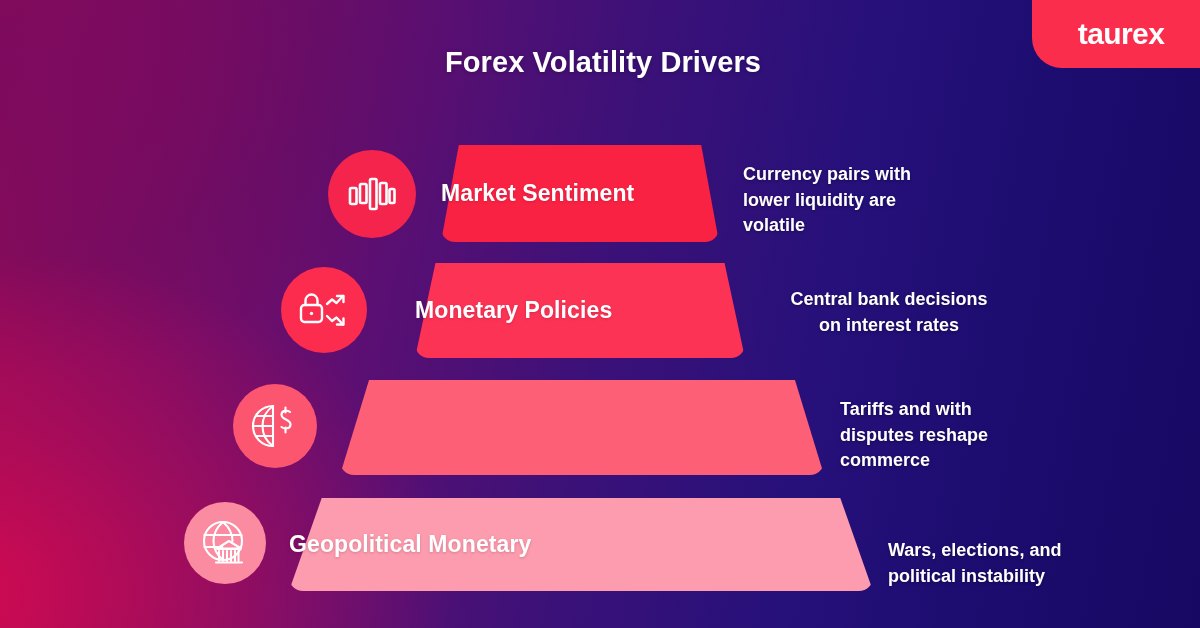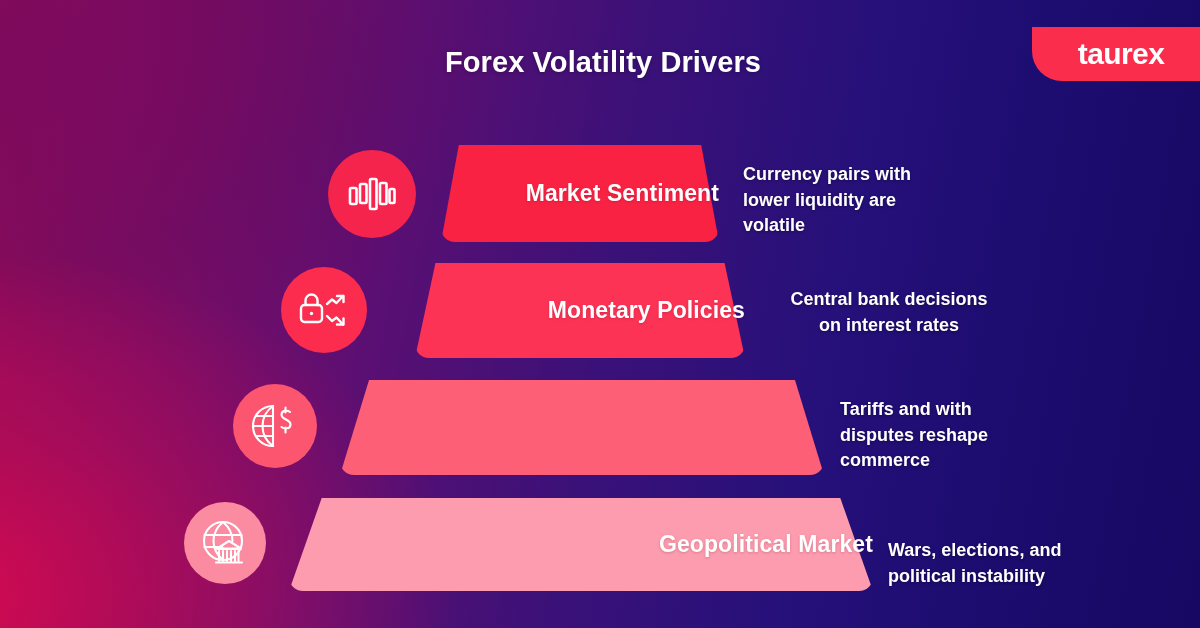--- a/index.html
+++ b/index.html
@@ -16,26 +16,25 @@
     overflow:hidden;
     background:
       radial-gradient(ellipse 70% 90% at -5% 95%, rgba(215,10,80,0.95) 0%, rgba(190,12,85,0.55) 32%, rgba(120,15,90,0.0) 62%),
       radial-gradient(ellipse 60% 70% at 0% 10%, rgba(120,10,95,0.85) 0%, rgba(95,12,95,0.35) 45%, rgba(60,12,95,0.0) 72%),
       linear-gradient(100deg, #9c0a56 0%, #7d0c64 16%, #5a0f73 33%, #3b1178 50%, #26107a 68%, #1b0c6e 84%, #170863 100%);
   }
 
   
   .logo-badge {
     position:absolute; top:0; right:0;
-    width:168px; height:54px;
+    width:168px; height:68px;
     background:#fa2d4c;
     border-bottom-left-radius:30px;
     display:flex; align-items:center; justify-content:center;
     padding-left:10px;
-    margin-top:27px;
   }
   .logo-text {
     color:#ffffff;
     font-size:30px;
     font-weight:700;
     letter-spacing:-0.6px;
   }
 
   
   .title {
@@ -54,21 +53,21 @@
 
   .icon-circle {
     position:absolute;
     border-radius:50%;
     display:flex; align-items:center; justify-content:center;
   }
   .icon-circle svg { display:block; }
 
   .tier {
     position:absolute;
-    display:flex; align-items:center; justify-content:flex-end;
+    display:flex; align-items:center; justify-content:flex-start;
   }
   .tier-shape {
     position:absolute; inset:0;
     border-radius:14px;
   }
   .tier-label {
     position:relative;
     color:#ffffff;
     font-weight:700;
     font-size:23px;
@@ -183,18 +182,18 @@
         <path d="M23 3c-6.5 5.5-9.5 12-9.5 19s3 13.5 9.5 19"></path>
         <path d="M23 3c6.5 5.5 9.5 12 9.5 19"></path>
         <path d="M17 29.5L29 22l12 7.5z" fill="none"></path>
         <path d="M19 32v10M23 32v10M27 32v10M31 32v10M35 32v10M38.5 32v10"></path>
         <path d="M16 43.5h26"></path>
         <path d="M17.5 30h23"></path>
       </svg>
     </div>
     <div class="tier">
       <div class="tier-shape"></div>
-      <span class="tier-label">Geopolitical Market</span>
+      <span class="tier-label">Geopolitical Monetary</span>
     </div>
     <div class="desc">Wars, elections, and political instability</div>
   </div>
 
 </div>
 
 </body></html>

